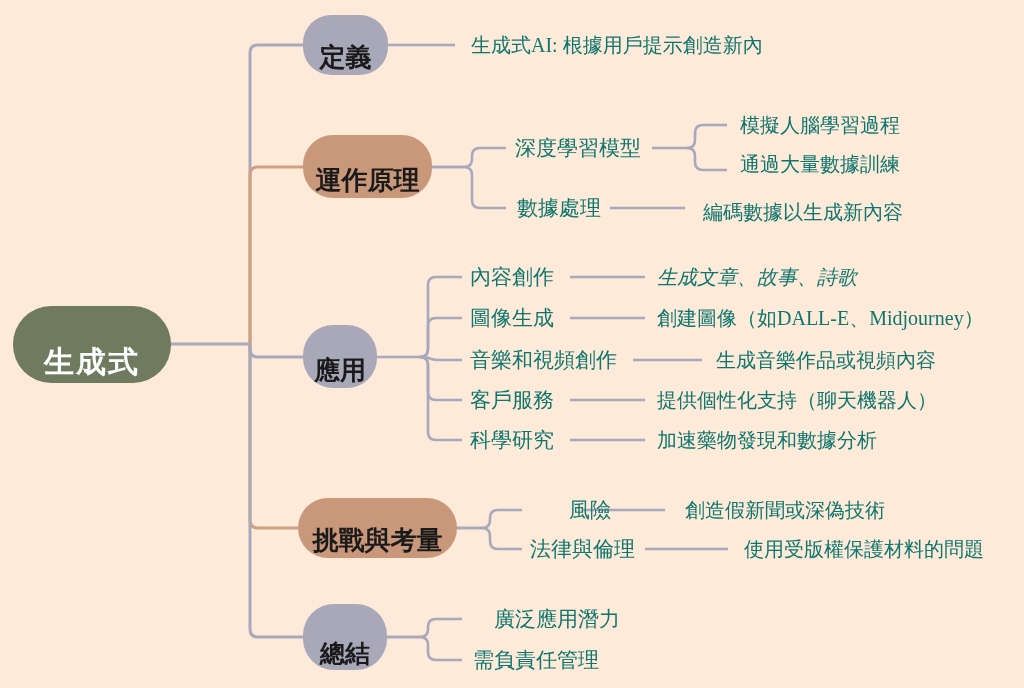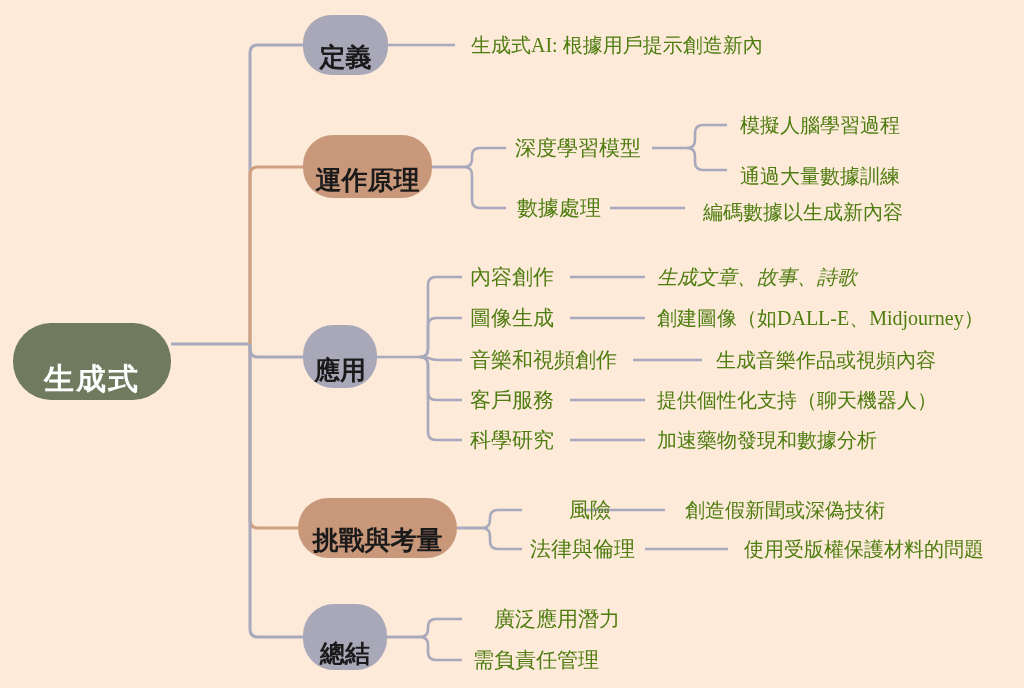--- a/index.html
+++ b/index.html
@@ -15,36 +15,36 @@
   }
   .connectors{position:absolute;left:0;top:0;width:1024px;height:688px;}
   .node{
     position:absolute;
     display:flex;align-items:flex-end;justify-content:center;
     font-weight:bold;color:#1a1a1a;
     white-space:nowrap;
     font-family:"Liberation Sans",sans-serif;
   }
   .node.root{
-    left:13px;top:323px;width:158px;height:77px;
+    left:13px;top:306px;width:158px;height:77px;
     background:#6f7a5e;border-radius:38px;
     color:#ffffff;font-size:30px;letter-spacing:2px;
   }
   .node.gray{background:#a8a8b8;}
   .node.tan{background:#c9987b;}
   .node.b-definition{left:303px;top:15px;width:85px;height:60px;border-radius:28px;font-size:26px;}
   .node.b-principles{left:303px;top:135px;width:129px;height:63px;border-radius:30px;font-size:26px;}
   .node.b-applications{left:303px;top:325px;width:74px;height:63px;border-radius:30px;font-size:26px;}
   .node.b-challenges{left:298px;top:498px;width:159px;height:60px;border-radius:30px;font-size:26px;}
   .node.b-summary{left:303px;top:604px;width:84px;height:66px;border-radius:31px;font-size:25px;}
   .txt{
     position:absolute;
     transform:translateY(-50%);
     white-space:nowrap;
-    color:#4d7c0f;
+    color:#0f766e;
     font-family:"Liberation Serif",serif;
   }
   .sub{font-size:21px;}
   .leaf{font-size:20px;}
 </style>
 </head>
 <body>
 
 <div class="canvas">
 
@@ -104,21 +104,21 @@
     <span>挑戰與考量</span>
   </div>
   <div class="node gray b-summary">
     <span>總結</span>
   </div>
 
   <div class="txt leaf" style="left:471px;top:45px;">生成式AI: 根據用戶提示創造新內</div>
 
   <div class="txt sub" style="left:515px;top:148px;">深度學習模型</div>
   <div class="txt leaf" style="left:740px;top:125px;">模擬人腦學習過程</div>
-  <div class="txt leaf" style="left:740px;top:176px;">通過大量數據訓練</div>
+  <div class="txt leaf" style="left:740px;top:164px;">通過大量數據訓練</div>
   <div class="txt sub" style="left:517px;top:208px;">數據處理</div>
   <div class="txt leaf" style="left:703px;top:212px;">編碼數據以生成新內容</div>
 
   <div class="txt sub" style="left:470px;top:277px;text-align:center;">內容創作</div>
   <div class="txt leaf" style="left:657px;top:277px;font-style:italic;">生成文章、故事、詩歌</div>
   <div class="txt sub" style="left:470px;top:318px;">圖像生成</div>
   <div class="txt leaf" style="left:657px;top:318px;">創建圖像（如DALL-E、Midjourney）</div>
   <div class="txt sub" style="left:470px;top:360px;">音樂和視頻創作</div>
   <div class="txt leaf" style="left:716px;top:360px;">生成音樂作品或視頻內容</div>
   <div class="txt sub" style="left:470px;top:400px;">客戶服務</div>

